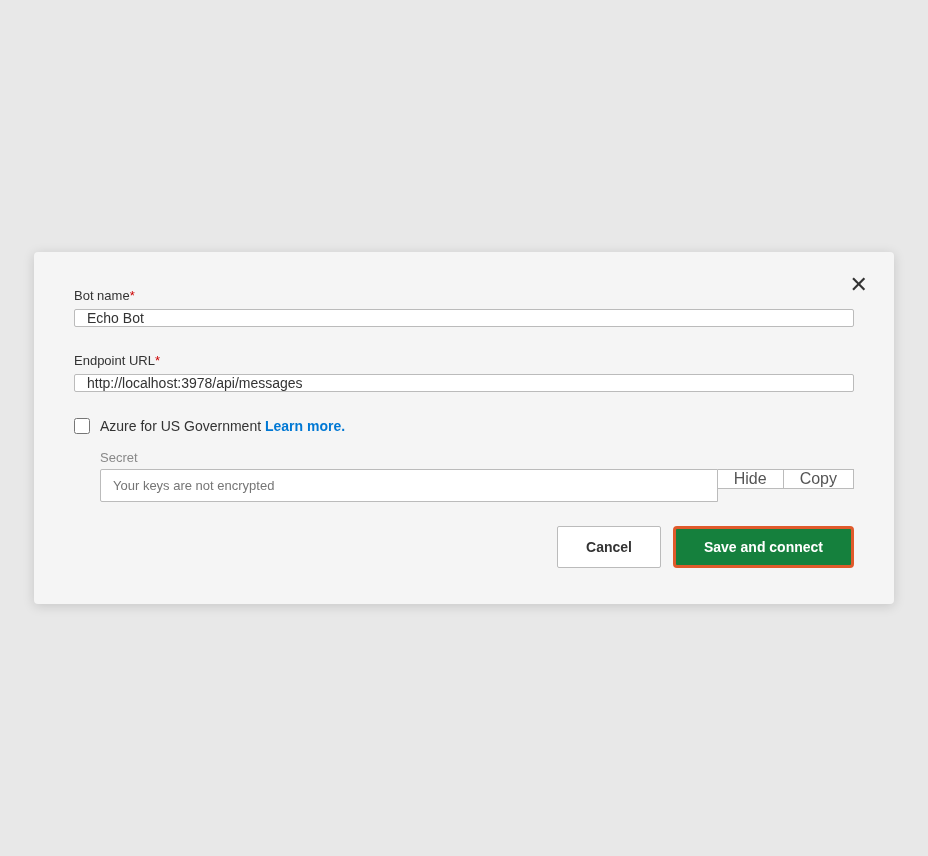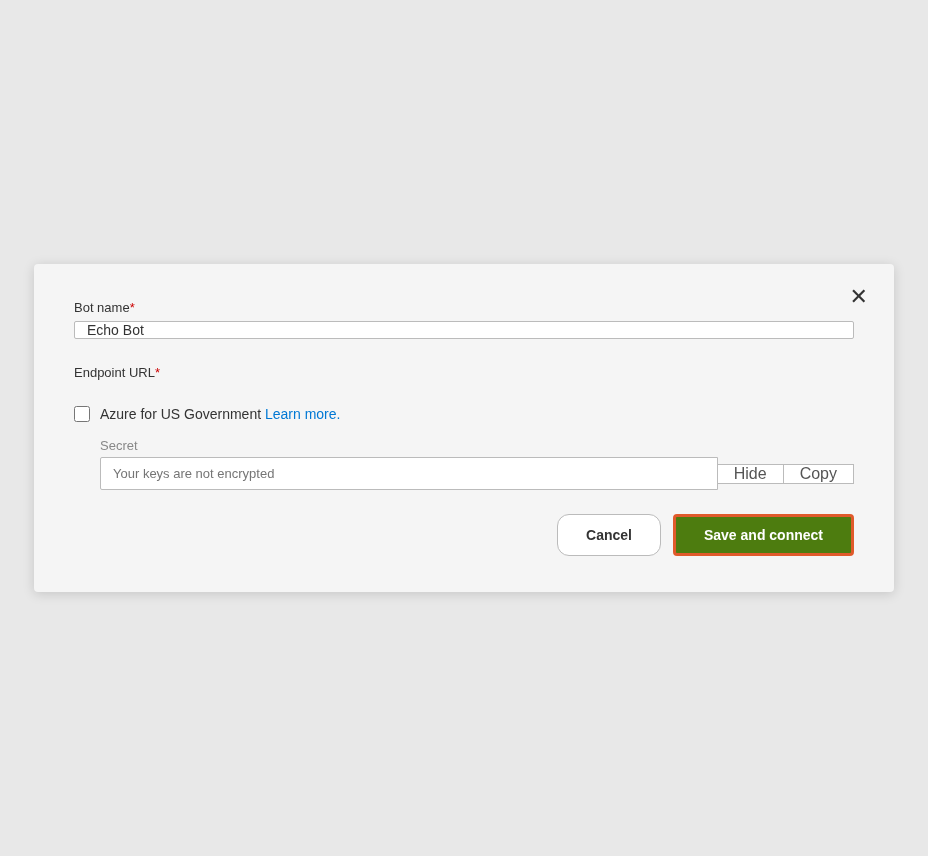--- a/index.html
+++ b/index.html
@@ -86,37 +86,37 @@
       border: 1px solid #888;
       cursor: pointer;
       flex-shrink: 0;
     }
     .checkbox-label {
       font-size: 14px;
       color: #333;
     }
     .learn-more {
       color: #0078d4;
-      font-weight: 400;
+      font-weight: 700;
       text-decoration: none;
       cursor: pointer;
     }
     .secret-section {
       margin-left: 26px;
       margin-bottom: 24px;
     }
     .secret-label {
       font-size: 13px;
       color: #888;
       margin-bottom: 4px;
       display: block;
     }
     .secret-input-row {
       display: flex;
-      align-items: center;
+      align-items: flex-start;
     }
     .secret-input {
       flex: 1;
       padding: 8px 12px;
       border: 1px solid #bbb;
       border-radius: 2px 0 0 2px;
       font-size: 13px;
       background: #fff;
       color: #999;
       outline: none;
@@ -144,29 +144,29 @@
     .dialog-footer {
       display: flex;
       justify-content: flex-end;
       gap: 12px;
       margin-top: 8px;
     }
     .btn-cancel {
       padding: 10px 28px;
       background: #fff;
       border: 1px solid #bbb;
-      border-radius: 12px;
+      border-radius: 2px;
       font-size: 14px;
       font-weight: 600;
       color: #333;
       cursor: pointer;
     }
     .btn-save {
       padding: 10px 28px;
-      background: #4d7c0f;
+      background: #15803d;
       border: 3px solid #e05a2b;
       border-radius: 4px;
       font-size: 14px;
       font-weight: 600;
       color: #fff;
       cursor: pointer;
     }
   </style>
 </head>
 <body>
@@ -182,20 +182,21 @@
     <label class="field-label">
       <span>Bot name</span><span class="required-star">*</span>
     </label>
     <input class="text-input" type="text" value="Echo Bot" placeholder="Echo Bot" style="">
   </div>
 
   <div class="field-group">
     <label class="field-label">
       <span>Endpoint URL</span><span class="required-star">*</span>
     </label>
+    <input class="text-input" type="text" value="http://localhost:3978/api/messages" placeholder="http://localhost:3978/api/messages" style="">
   </div>
 
 
   <div class="checkbox-row">
     <input type="checkbox" style="">
     <span class="checkbox-label">
       <span>Azure for US Government</span>
       <a class="learn-more" href="#">Learn more.</a>
     </span>
   </div>

